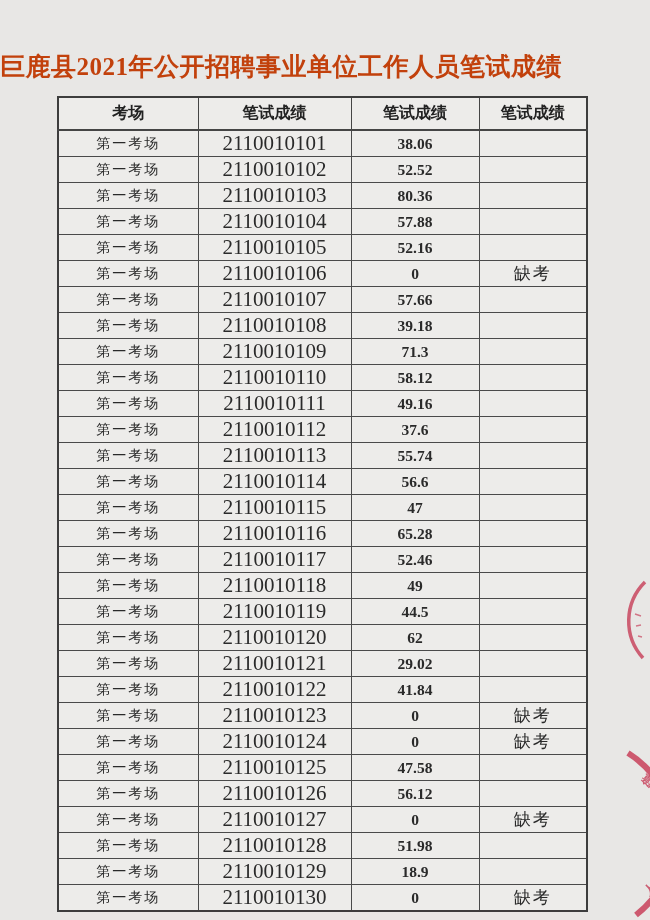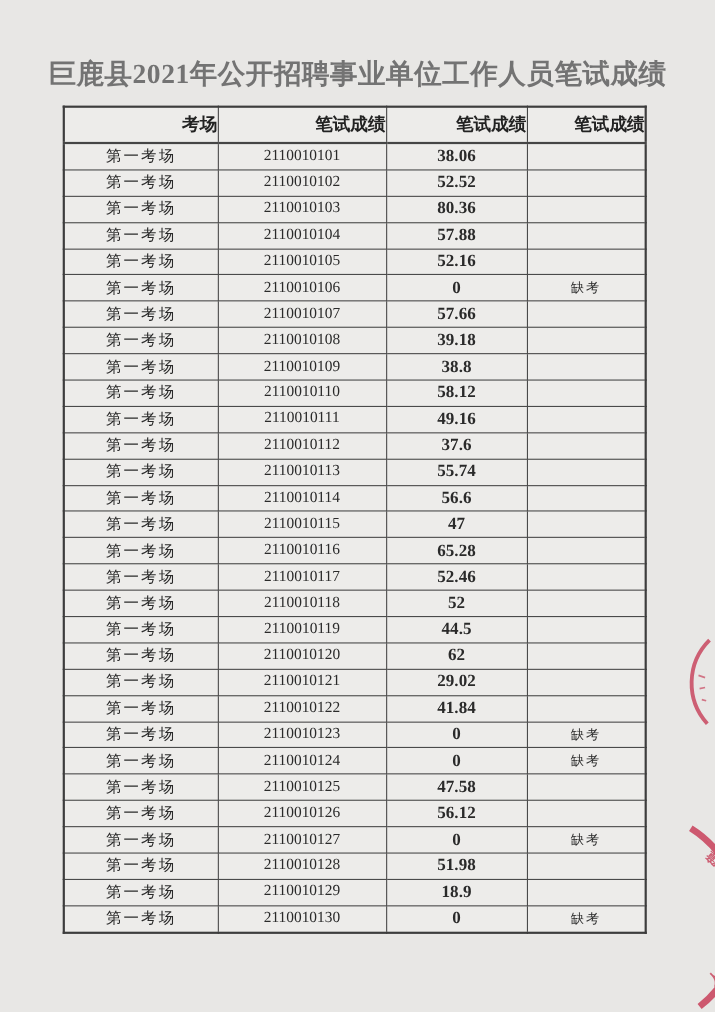--- a/index.html
+++ b/index.html
@@ -6,59 +6,59 @@
   body {
     width: 650px; height: 920px;
     background: #e8e7e5;
     position: relative;
     overflow: hidden;
     font-family: "Liberation Serif", "DejaVu Serif", serif;
   }
   .page-title {
     position: absolute;
     top: 50px; left: 0; width: 650px;
-    text-align: center;
+    text-align: left;
     font-size: 25px;
     font-weight: bold;
-    color: #737373;
+    color: #c2410c;
     letter-spacing: 0.5px;
     margin: 0;
   }
   table.scores {
     position: absolute;
     left: 57px; top: 96px;
     width: 529px;
     border-collapse: collapse;
     table-layout: fixed;
     background: #edecea;
     border: 2px solid #3d3d3d;
   }
   table.scores th {
     height: 31px;
     border: 1.5px solid #454545;
     border-bottom-width: 2px;
     font-size: 16px;
     font-weight: bold;
     color: #222222;
     padding: 0;
-    text-align: right;
+    text-align: center;
   }
   table.scores td {
     height: 22.9px;
     border: 1.5px solid #4a4a4a;
     padding: 0;
     text-align: center;
     color: #2a2a2a;
     overflow: hidden;
     white-space: nowrap;
   }
   td.col0 { font-size: 14px; letter-spacing: 2px; }
-  td.col1 { font-size: 14px; margin-left: 15px; }
+  td.col1 { font-size: 21px; margin-left: 15px; }
   td.col2 { font-size: 15.5px; font-weight: bold; }
-  td.col3 { font-size: 12px; letter-spacing: 2px; }
+  td.col3 { font-size: 17px; letter-spacing: 2px; }
   .stamp-large {
     position: absolute;
     left: 586px; top: 743px;
     width: 64px; height: 177px;
   }
   .stamp-fragment {
     position: absolute;
     left: 615px; top: 578px;
     width: 35px; height: 85px;
   }
@@ -128,21 +128,21 @@
       </tr>
       <tr>
         <td class="col0">第一考场</td>
         <td class="col1">2110010108</td>
         <td class="col2">39.18</td>
         <td class="col3"></td>
       </tr>
       <tr>
         <td class="col0">第一考场</td>
         <td class="col1">2110010109</td>
-        <td class="col2">38.8</td>
+        <td class="col2">71.3</td>
         <td class="col3"></td>
       </tr>
       <tr>
         <td class="col0">第一考场</td>
         <td class="col1">2110010110</td>
         <td class="col2">58.12</td>
         <td class="col3"></td>
       </tr>
       <tr>
         <td class="col0">第一考场</td>
@@ -182,21 +182,21 @@
       </tr>
       <tr>
         <td class="col0">第一考场</td>
         <td class="col1">2110010117</td>
         <td class="col2">52.46</td>
         <td class="col3"></td>
       </tr>
       <tr>
         <td class="col0">第一考场</td>
         <td class="col1">2110010118</td>
-        <td class="col2">52</td>
+        <td class="col2">49</td>
         <td class="col3"></td>
       </tr>
       <tr>
         <td class="col0">第一考场</td>
         <td class="col1">2110010119</td>
         <td class="col2">44.5</td>
         <td class="col3"></td>
       </tr>
       <tr>
         <td class="col0">第一考场</td>

